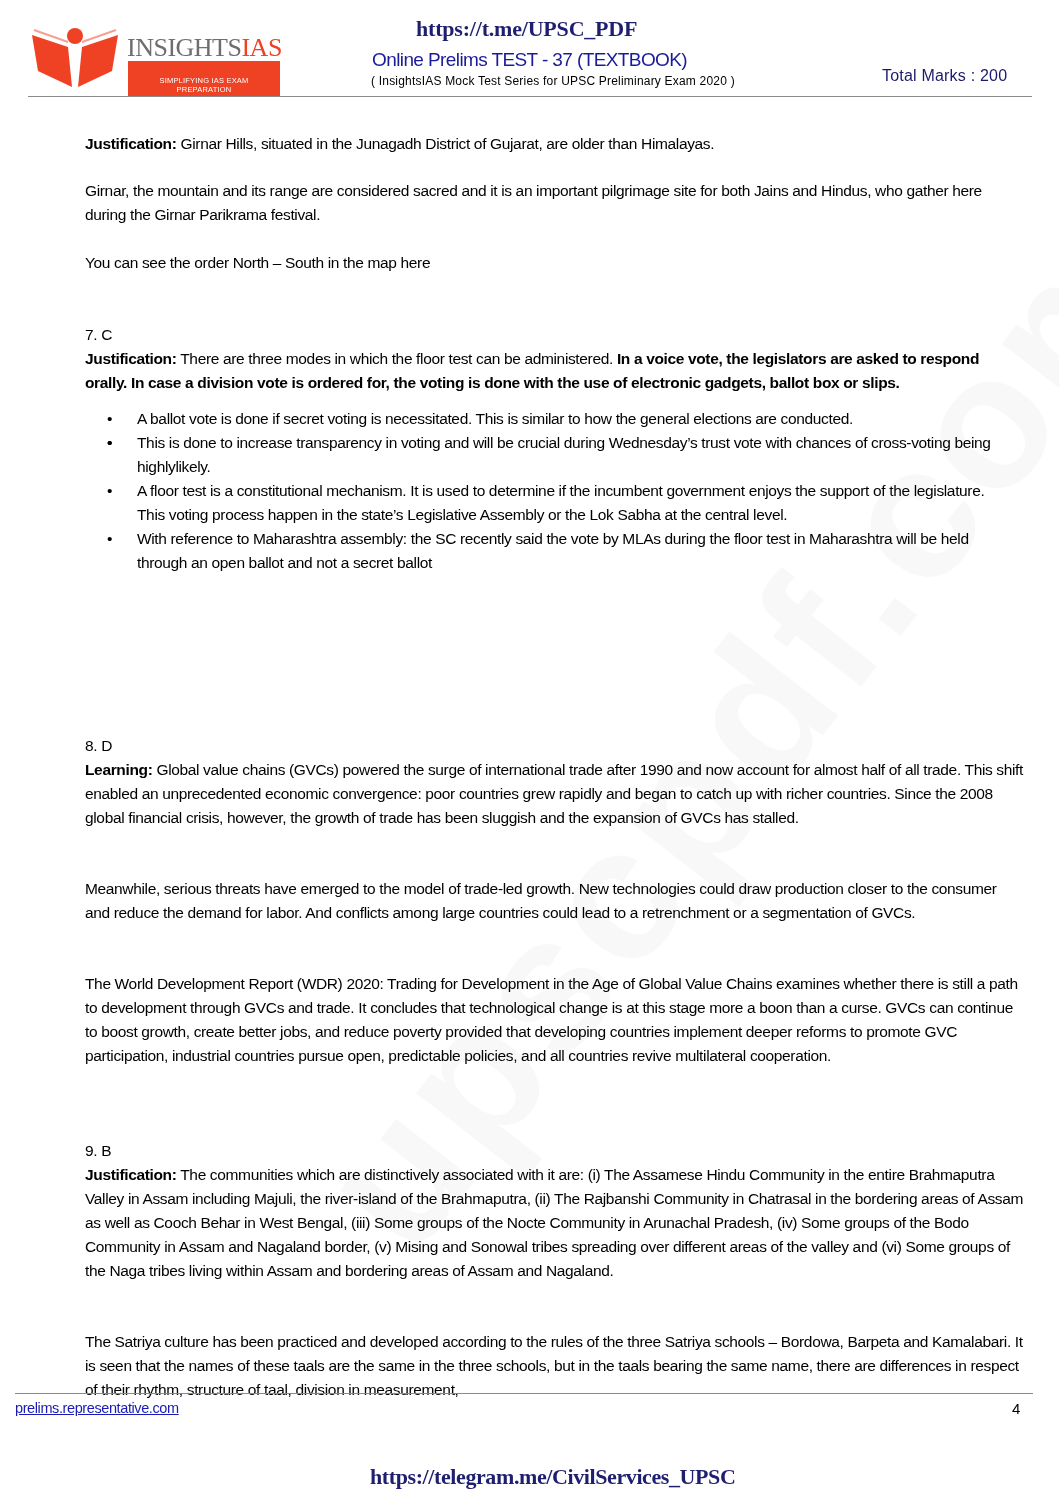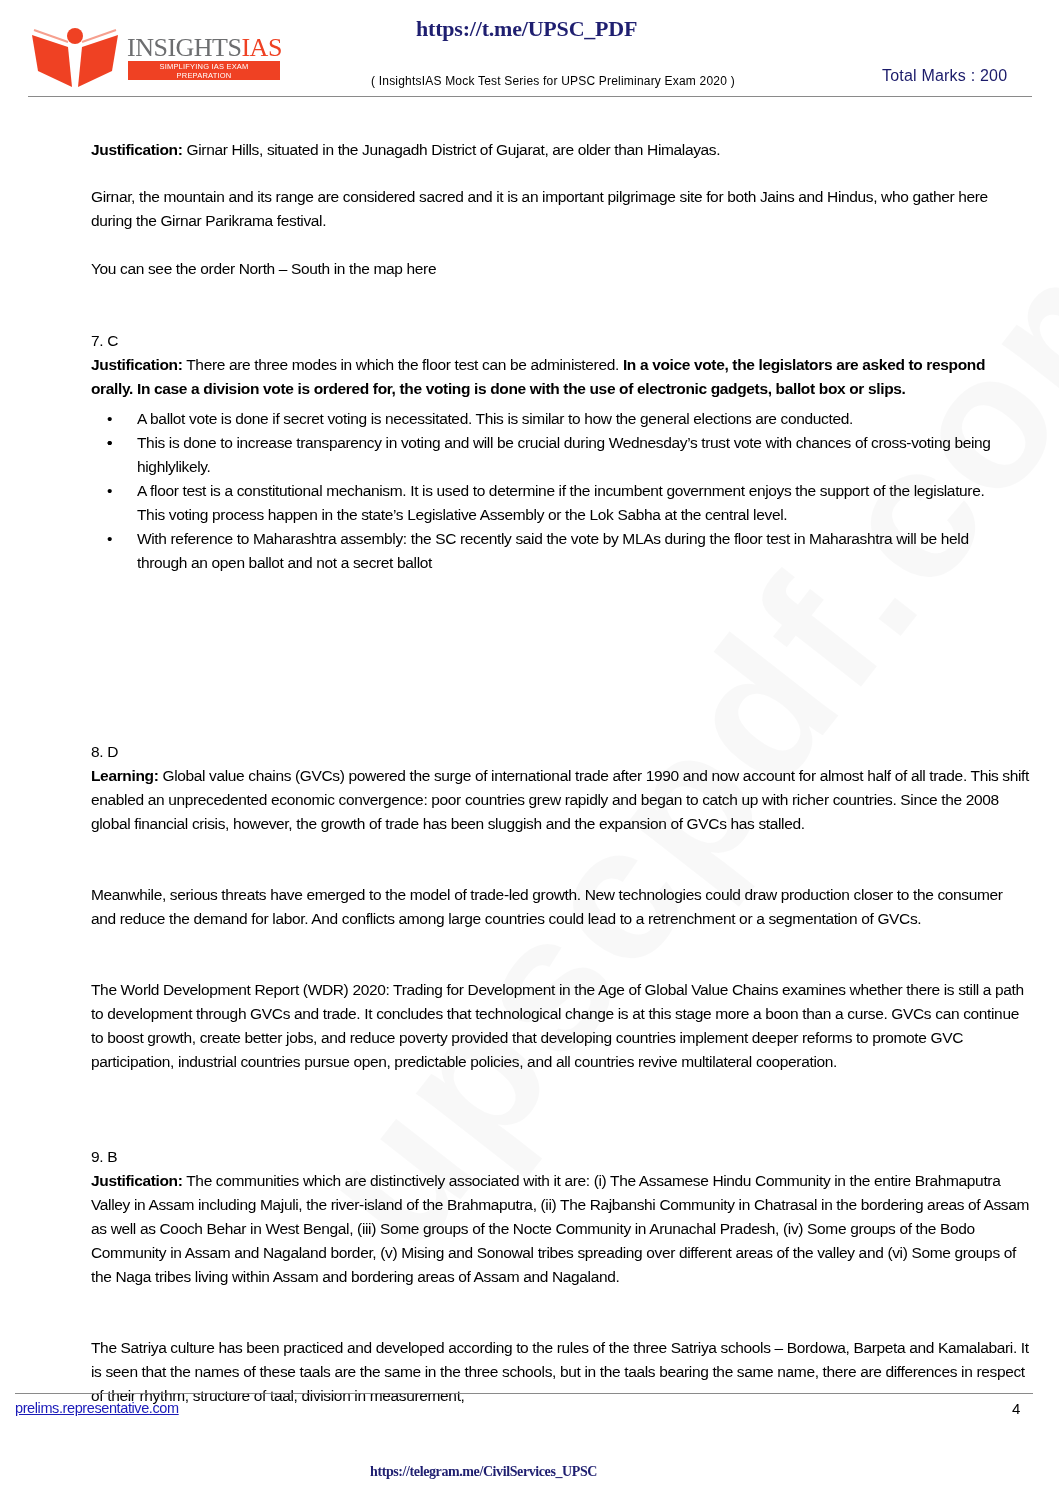--- a/index.html
+++ b/index.html
@@ -6,53 +6,53 @@
   body { width: 1059px; height: 1497px; position: relative; overflow: hidden;
          font-family: "Liberation Sans", sans-serif; color: #000; }
   .page { position: absolute; left: 0; top: 0; width: 1059px; height: 1497px; }
 
   
   .logo { position: absolute; left: 30px; top: 25px; width: 230px; height: 68px; }
   .logo-mark { position: absolute; left: 0; top: 0; width: 90px; height: 68px; }
   .logo-word { position: absolute; left: 97px; top: 12px; font-family: "Liberation Serif", serif;
                font-size: 26px; letter-spacing: -0.5px; color: #6d6e70; line-height: 22px; }
   .logo-word .ias { color: #ef4123; }
-  .logo-tag { position: absolute; left: 98px; top: 36px; width: 152px; height: 19px; background: #ef4123;
-              color: #fff; font-size: 7.5px; line-height: 9px; text-align: center; padding-top: 1px;
+  .logo-tag { position: absolute; left: 98px; top: 36px; width: 152px; height: 36px; background: #ef4123;
+              color: #fff; font-size: 7.5px; line-height: 9px; text-align: center; padding-top: 15px;
               box-sizing: border-box; letter-spacing: 0.2px; }
 
   .hdr-url { position: absolute; left: 388px; top: 16px; font-family: "Liberation Serif", serif;
              font-weight: bold; font-size: 22px; color: #1f1f70; letter-spacing: -0.2px; margin-left: 28px; }
   .hdr-title { position: absolute; left: 372px; top: 49px; font-size: 19px; color: #1b1b9a; letter-spacing: -0.6px; }
   .hdr-sub { position: absolute; left: 337px; top: 74px; font-size: 12px; color: #000; letter-spacing: 0.2px; margin-left: 34px; }
   .hdr-marks { position: absolute; left: 882px; top: 67px; font-size: 16px; color: #1b1b6a; letter-spacing: 0.2px; }
   .hdr-rule { position: absolute; left: 28px; top: 96px; width: 1004px; height: 0; border-top: 1.5px solid #8a8a8a; }
 
   
   .content { position: absolute; left: 73px; top: 0; width: 940px;
              font-family: "Liberation Sans", sans-serif; font-size: 15.5px; line-height: 24px;
              color: #000; letter-spacing: -0.35px; }
-  .blk { position: absolute; left: 0; width: 940px; margin: 18px; }
+  .blk { position: absolute; left: 0; width: 940px; margin: 12px; }
   .blk b { font-weight: bold; }
   ul.bullets { position: absolute; left: 0; margin: 0; padding: 0; list-style: none; width: 940px; }
   ul.bullets li { position: relative; padding-left: 64px; }
   ul.bullets li .dot { position: absolute; left: 34px; top: 0; }
 
   
   .watermark { position: absolute; left: 120px; top: 620px; transform: rotate(-52deg);
                font-family: "Liberation Sans", sans-serif; font-size: 190px; font-weight: bold;
                color: rgba(0,0,0,0.028); white-space: nowrap; pointer-events: none; letter-spacing: 6px; }
 
   
   .ftr-rule { position: absolute; left: 15px; top: 1393px; width: 1018px; border-top: 1.5px solid #8a8a8a; }
   .ftr-link { position: absolute; left: 15px; top: 1400px; font-size: 14.5px; color: #1a1ab8;
               text-decoration: underline; letter-spacing: -0.4px; }
   .ftr-page { position: absolute; left: 1012px; top: 1400px; font-size: 15px; }
   .ftr-url { position: absolute; left: 370px; top: 1464px; font-family: "Liberation Serif", serif;
-             font-weight: bold; font-size: 14px; color: #1f1f70; letter-spacing: -0.4px; }
+             font-weight: bold; font-size: 22px; color: #1f1f70; letter-spacing: -0.4px; }
 </style>
 </head>
 <body>
 
 <div class="page">
 
   <div class="watermark">upscpdf.com</div>
 
   <div class="logo">
     <svg class="logo-mark" viewBox="0 0 90 68">
@@ -64,20 +64,21 @@
       <path d="M40 22 L45 66 L50 22 Z" fill="#ffffff"></path>
     </svg>
     <div class="logo-word"><span>INSIGHTS</span><span class="ias">IAS</span></div>
     <div class="logo-tag">
       <div>SIMPLIFYING IAS EXAM</div>
       <div>PREPARATION</div>
     </div>
   </div>
 
   <div class="hdr-url">https://t.me/UPSC_PDF</div>
+  <div class="hdr-title">Online Prelims TEST - 37 (TEXTBOOK)</div>
   <div class="hdr-sub">( InsightsIAS Mock Test Series for UPSC Preliminary Exam 2020 )</div>
   <div class="hdr-marks">Total Marks : 200</div>
   <div class="hdr-rule"></div>
 
   <div class="content">
 
     <p class="blk" style="top:120px"><b>Justification:</b><span> Girnar Hills, situated in the Junagadh District of Gujarat, are older than Himalayas.</span></p>
     <p class="blk" style="top:167px">Girnar, the mountain and its range are considered sacred and it is an important pilgrimage site for both Jains and Hindus, who gather here during the Girnar Parikrama festival.</p>
     <p class="blk" style="top:239px">You can see the order North – South in the map here</p>
 

